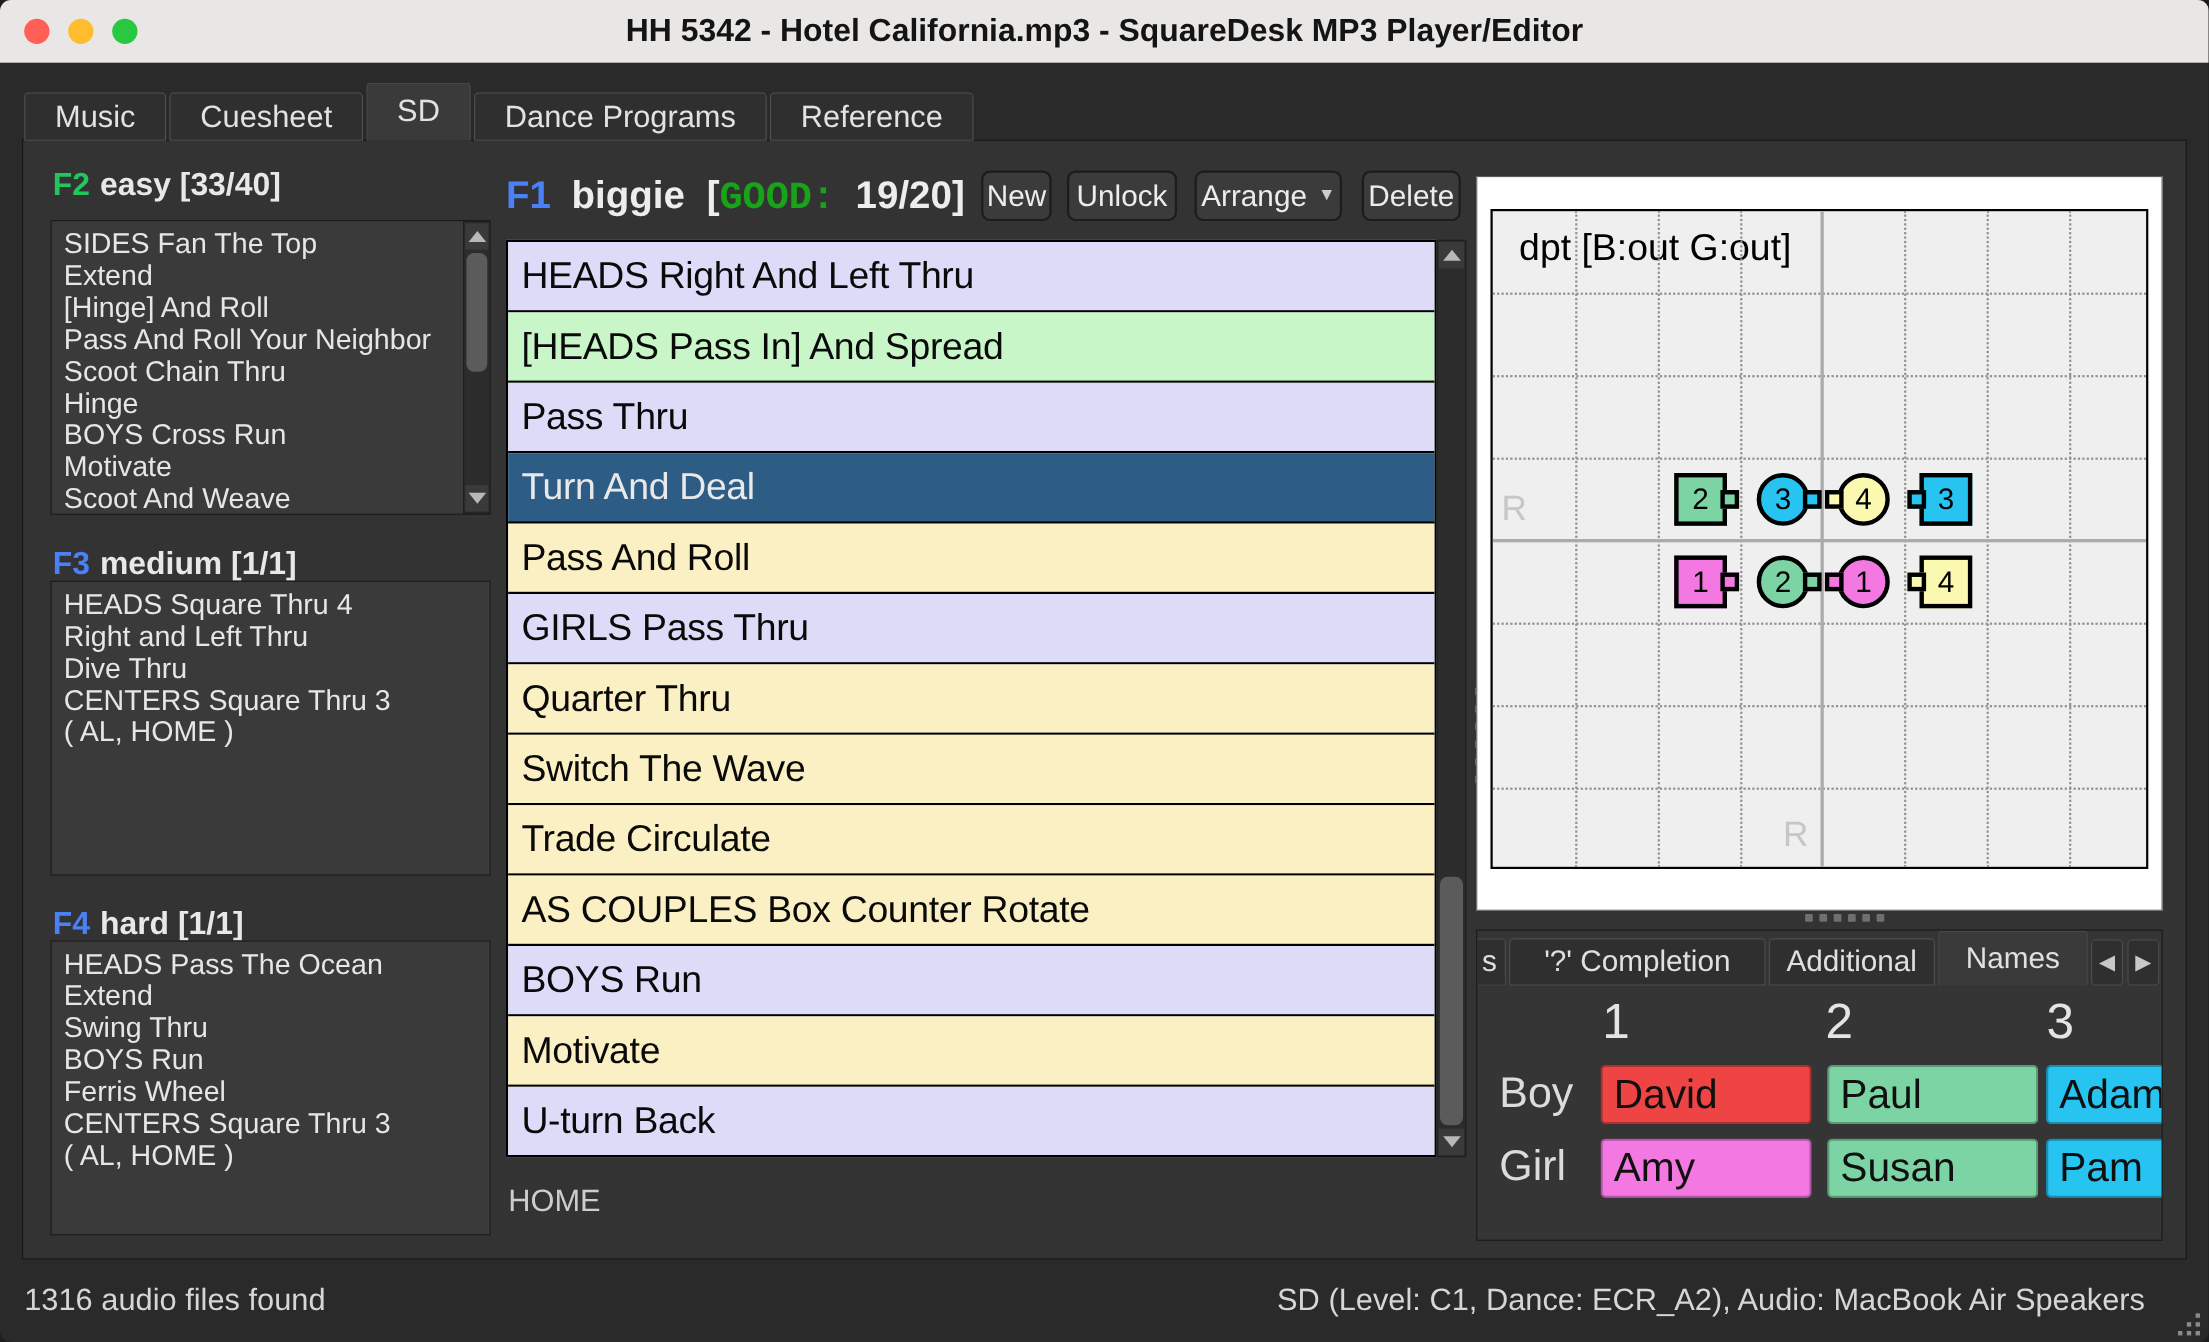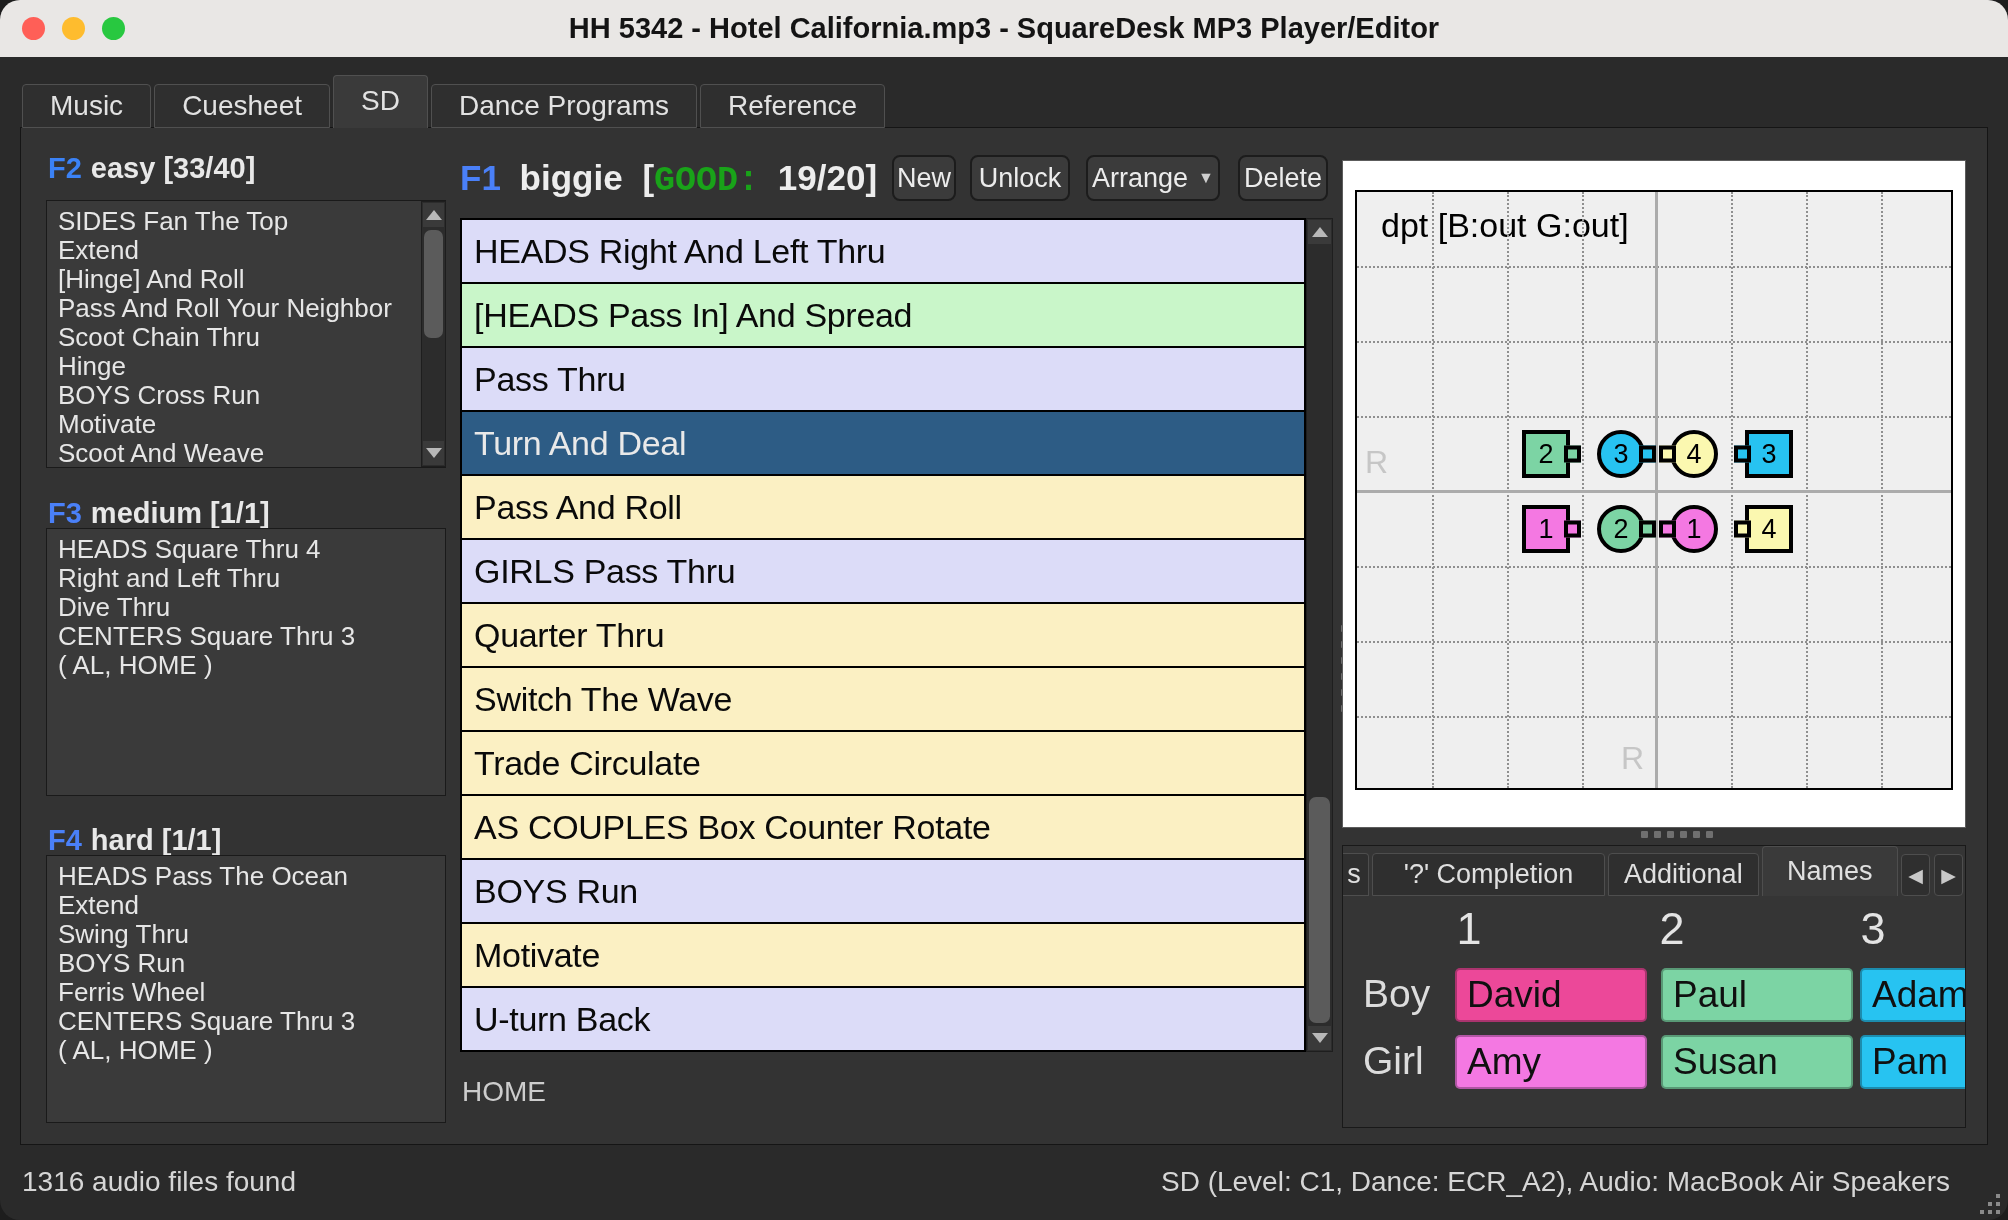--- a/index.html
+++ b/index.html
@@ -1,17 +1,17 @@
 <!DOCTYPE html>
 <html><head>
 <meta charset="utf-8">
 <style>
   html,body{margin:0;padding:0;background:#1d1d1d;}
   *{box-sizing:border-box;}
-  .window{position:relative;width:2008px;height:1220px;background:#2a2a2a;border-radius:20px;
+  .window{position:relative;width:2008px;height:1220px;background:#2a2a2a;border-radius:10px;
     overflow:hidden;font-family:"Liberation Sans",sans-serif;}
   
   .titlebar{position:absolute;left:0;top:0;width:100%;height:57px;background:#e9e7e5;
     display:flex;align-items:center;justify-content:center;}
   .traffic{position:absolute;left:22px;top:17px;display:flex;gap:17px;}
   .light{width:23px;height:23px;border-radius:50%;display:inline-block;}
   .title-text{font-size:29px;font-weight:700;color:#141414;}
   
   .pane{position:absolute;left:20px;top:127px;width:1968px;height:1018px;background:#333333;
     border:1px solid #151515;}
@@ -112,21 +112,21 @@
 
   <div class="tabbar" id="tabbar">
       <div class="main-tab">Music</div>
       <div class="main-tab">Cuesheet</div>
       <div class="main-tab active">SD</div>
       <div class="main-tab">Dance Programs</div>
       <div class="main-tab">Reference</div>
     </div>
 
   <div id="left-col">
-      <div class="sec-label" style="top: 152px;"><span class="code" style="color: #3b82f6;">F2</span>easy [33/40]</div>
+      <div class="sec-label" style="top: 152px;"><span class="code" style="color: #22c55e;">F2</span>easy [33/40]</div>
       <div class="listbox" style="top: 200px; height: 268px;">
         <div class="list-line">SIDES Fan The Top</div>
         <div class="list-line">Extend</div>
         <div class="list-line">[Hinge] And Roll</div>
         <div class="list-line">Pass And Roll Your Neighbor</div>
         <div class="list-line">Scoot Chain Thru</div>
         <div class="list-line">Hinge</div>
         <div class="list-line">BOYS Cross Run</div>
         <div class="list-line">Motivate</div>
         <div class="list-line">Scoot And Weave</div>
@@ -259,21 +259,21 @@
         <div class="np-arrows">
           <div class="np-arrow">◀</div>
           <div class="np-arrow">▶</div>
         </div>
       </div>
     <div id="np-body">
         <div class="np-colhead" style="left: 96px;">1</div>
         <div class="np-colhead" style="left: 299px;">2</div>
         <div class="np-colhead" style="left: 500px;">3</div>
         <div class="np-rowlabel" style="top: 126px;">Boy</div>
-        <div class="np-chip" style="left: 112px; top: 122px; background: #ec4899;">David</div>
+        <div class="np-chip" style="left: 112px; top: 122px; background: #ef4444;">David</div>
         <div class="np-chip" style="left: 318px; top: 122px; background: rgb(124, 212, 164);">Paul</div>
         <div class="np-chip" style="left: 517px; top: 122px; background: rgb(39, 195, 241);">Adam</div>
         <div class="np-rowlabel" style="top: 193px;">Girl</div>
         <div class="np-chip" style="left: 112px; top: 189px; background: rgb(244, 120, 226);">Amy</div>
         <div class="np-chip" style="left: 318px; top: 189px; background: rgb(124, 212, 164);">Susan</div>
         <div class="np-chip" style="left: 517px; top: 189px; background: rgb(39, 195, 241);">Pam</div>
       </div>
   </div>
 
   <div class="status-left">1316 audio files found</div>

